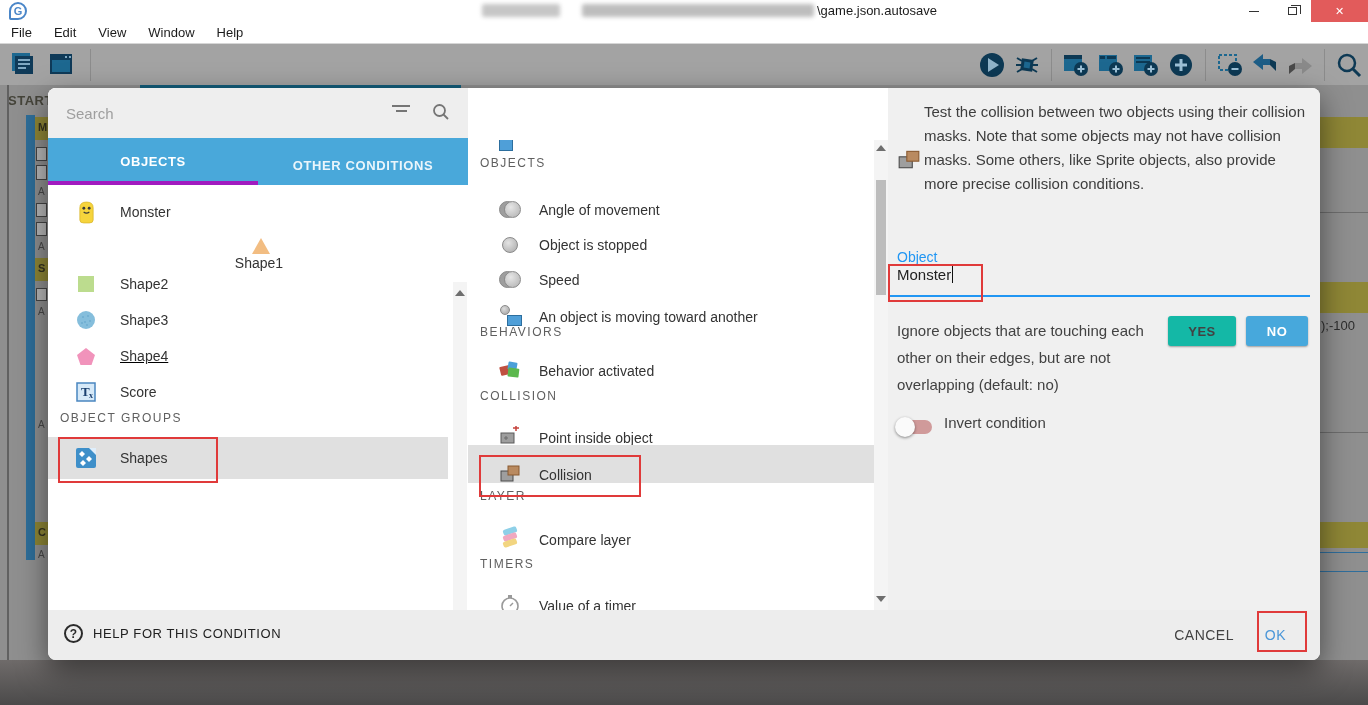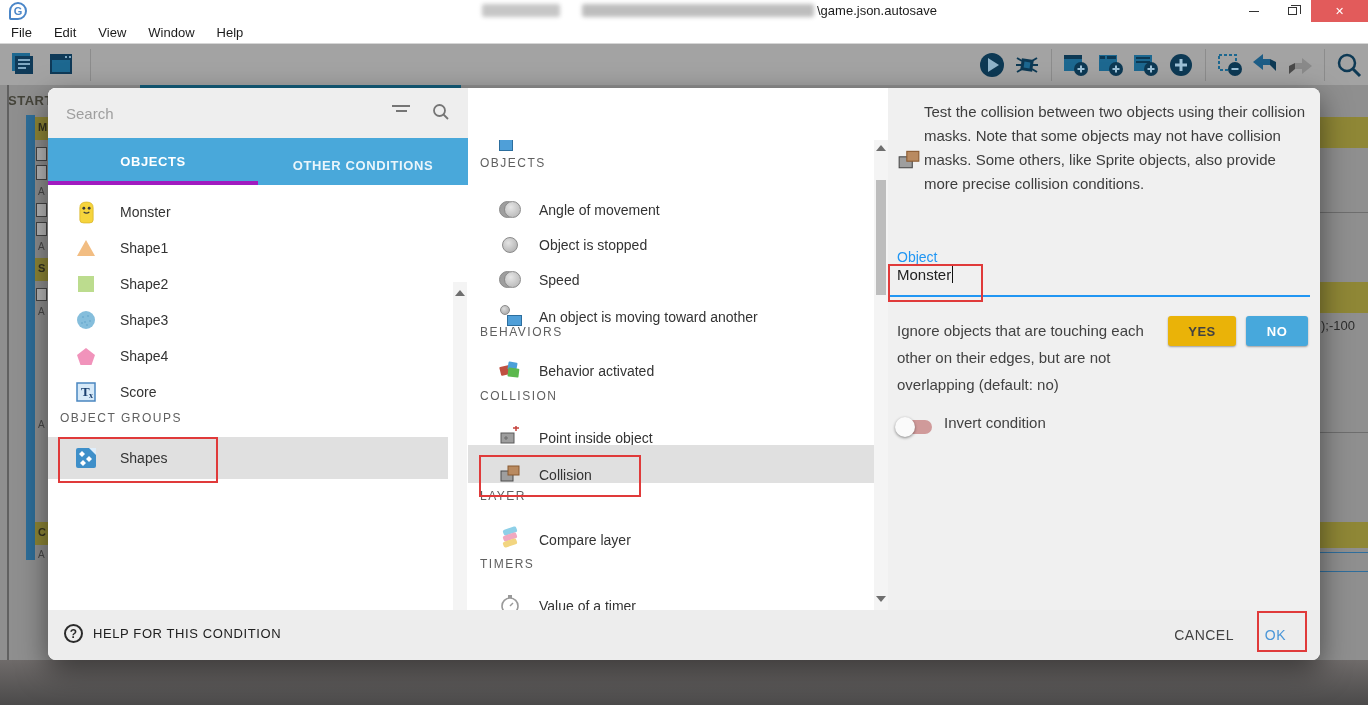--- a/index.html
+++ b/index.html
@@ -95,21 +95,21 @@
 
   
   .right-panel { position:absolute; left:840px; top:0; width:432px; height:522px; background:#f0f0f0; }
   .rp-desc { position:absolute; left:36px; top:12px; width:384px; font-size:15px; color:#3d3d3d; line-height:24px; }
   .rp-desc-ic { position:absolute; left:9px; top:60px; }
   .rp-objlabel { position:absolute; left:9px; top:161px; font-size:14px; color:#2196f3; }
   .rp-objvalue { position:absolute; left:9px; top:178px; font-size:15px; color:#212121; display:flex; align-items:center; }
   .rp-cursor { display:inline-block; width:1px; height:17px; background:#111; margin-left:1px; }
   .rp-underline { position:absolute; left:2px; top:207px; width:420px; height:2px; background:#2196f3; }
   .rp-ignore { position:absolute; left:9px; top:229px; width:272px; font-size:15px; color:#424242; line-height:27px; }
-  .rp-yes { position:absolute; left:280px; top:228px; width:68px; height:30px; background:#eab308; border-radius:3px; box-shadow:0 1px 2px rgba(0,0,0,0.35); display:flex; align-items:center; justify-content:center; font-size:13px; font-weight:bold; color:#424242; letter-spacing:0.5px; }
+  .rp-yes { position:absolute; left:280px; top:228px; width:68px; height:30px; background:#14b8a6; border-radius:3px; box-shadow:0 1px 2px rgba(0,0,0,0.35); display:flex; align-items:center; justify-content:center; font-size:13px; font-weight:bold; color:#424242; letter-spacing:0.5px; }
   .rp-no { position:absolute; left:358px; top:228px; width:62px; height:30px; background:#47a8dc; border-radius:3px; box-shadow:0 1px 2px rgba(0,0,0,0.35); display:flex; align-items:center; justify-content:center; font-size:13px; font-weight:bold; color:#fff; letter-spacing:0.5px; }
   .rp-toggle { position:absolute; left:10px; top:332px; width:34px; height:14px; border-radius:7px; background:#d09a9a; }
   .rp-knob { position:absolute; left:-3px; top:-3px; width:20px; height:20px; border-radius:50%; background:#fafafa; box-shadow:0 1px 3px rgba(0,0,0,0.45); }
   .rp-invlbl { position:absolute; left:56px; top:326px; font-size:15px; color:#424242; }
 
   
   .dfooter { position:absolute; left:0; top:522px; width:1272px; height:50px; background:#ededed; }
   .help-wrap { position:absolute; left:16px; top:14px; display:flex; align-items:center; }
   .help-circ { width:19px; height:19px; border:2px solid #2b2b2b; border-radius:50%; color:#2b2b2b; font-size:12px; font-weight:bold; text-align:center; line-height:16px; }
   .help-lbl { margin-left:10px; font-size:13px; color:#212121; letter-spacing:0.6px; }
@@ -312,21 +312,21 @@
           <span class="lp-ic">
             <svg width="19" height="23" viewBox="0 0 20 24">
                 <path d="M3 7 Q3 1 10 1 Q17 1 17 7 L17 20 Q17 23 13 23 L7 23 Q3 23 3 20 Z" fill="#f6d43c" stroke="#d9b52a" stroke-width="0.8"></path>
                 <circle cx="7.2" cy="7.5" r="1.5" fill="#3a3a3a"></circle>
                 <circle cx="12.8" cy="7.5" r="1.5" fill="#3a3a3a"></circle>
                 <path d="M7 11.5 Q10 14 13 11.5" stroke="#3a3a3a" stroke-width="1.2" fill="none"></path>
               </svg>
           </span>
           <span class="lp-lbl">Monster</span>
         </div>
-        <div class="lp-row" style="top:45px;">
+        <div class="lp-row" style="top:52px;flex-direction:column;">
           <span class="lp-ic">
             <svg width="20" height="18" viewBox="0 0 20 18">
                 <polygon points="10,1 19,17 1,17" fill="#f2bd82"></polygon>
               </svg>
           </span>
           <span class="lp-lbl">Shape1</span>
         </div>
         <div class="lp-row" style="top:81px;">
           <span class="lp-ic">
             <svg width="18" height="18" viewBox="0 0 18 18">
@@ -344,21 +344,21 @@
                   <circle cx="12" cy="6" r="0.8"></circle>
                   <circle cx="14" cy="11" r="0.8"></circle>
                   <circle cx="9" cy="12" r="0.8"></circle>
                   <circle cx="6" cy="13" r="0.8"></circle>
                   <circle cx="11" cy="15" r="0.8"></circle>
                 </g>
               </svg>
           </span>
           <span class="lp-lbl">Shape3</span>
         </div>
-        <div class="lp-row" style="top:153px;">
+        <div class="lp-row" style="top:153px;text-decoration:underline;">
           <span class="lp-ic">
             <svg width="20" height="19" viewBox="0 0 20 19">
                 <polygon points="10,1 19,8 15.5,18 4.5,18 1,8" fill="#f193bb"></polygon>
               </svg>
           </span>
           <span class="lp-lbl">Shape4</span>
         </div>
         <div class="lp-row" style="top:189px;">
           <span class="lp-ic">
             <svg width="20" height="20" viewBox="0 0 20 20">

